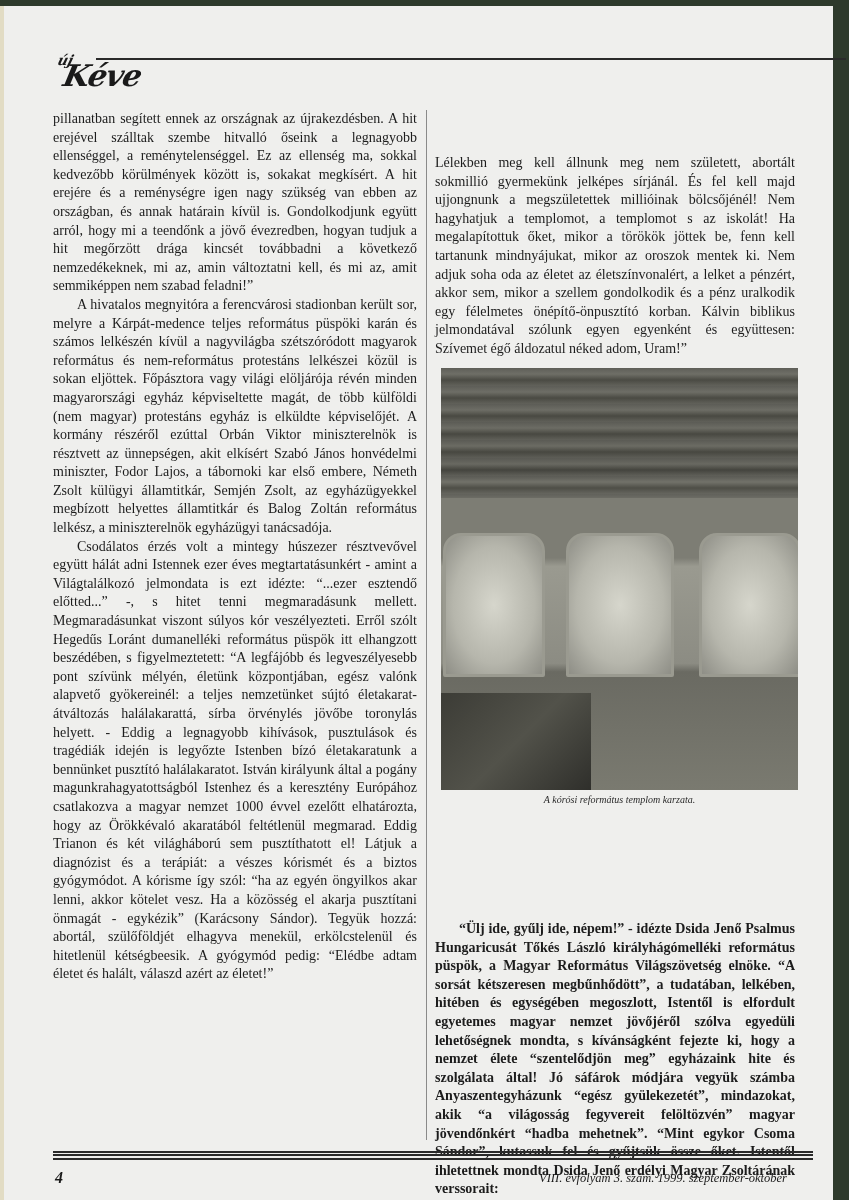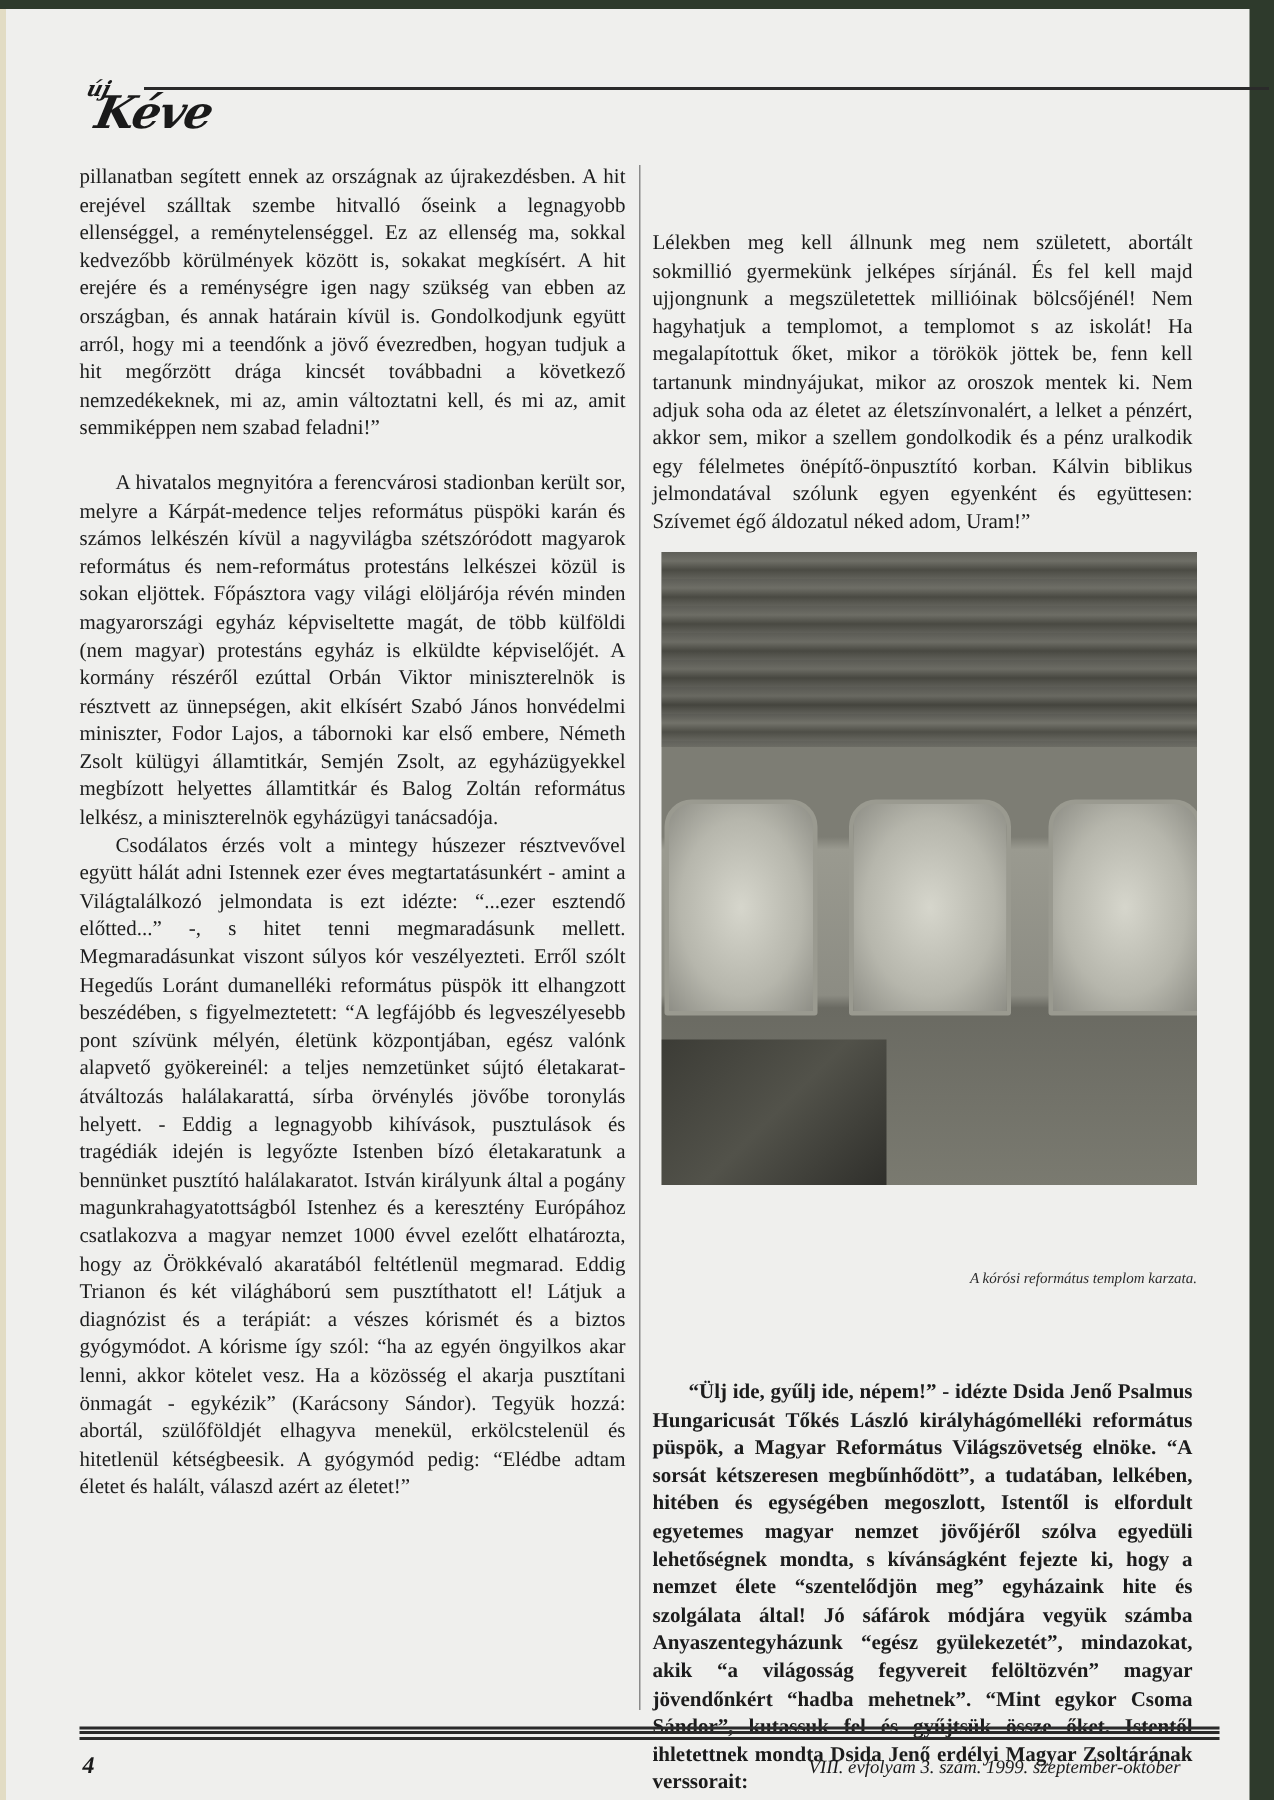--- a/index.html
+++ b/index.html
@@ -28,21 +28,21 @@
   .head-rule {
     position: absolute; left: 40px; top: 8px; width: 750px; height: 2px; background: #2a2a2a;
   }
   .col {
     position: absolute; top: 104px;
     font-size: 14px; line-height: 18.6px; color: #1c1c1c;
     text-align: justify;
   }
   .col p { margin: 0; }
   .col p.indent { text-indent: 24px; }
-  .col p.gap { margin-top: 18px; }
+  .col p.gap { }
   .col-left { left: 49px; width: 364px; }
   .col-right { left: 431px; width: 360px; margin-top: 44px; }
   .col-divider {
     position: absolute; left: 422px; top: 104px; width: 1px; height: 1030px; background: #8a8a8a;
   }
   .figure {
     position: absolute; left: 437px; top: 362px; width: 357px; height: 422px;
     background:
       linear-gradient(180deg, #6a6a62 0%, #4e4e48 20%, #3a3a36 24%, #5a5a54 26%, #7d7d74 27%, #7d7d74 45%, #9a9a90 47%, #8c8c83 70%, #6a6a62 72%, #7a7a70 100%);
     overflow: hidden;
@@ -59,21 +59,21 @@
   .figure .beam {
     position: absolute; left: 0; top: 0; width: 357px; height: 130px;
     background: repeating-linear-gradient(180deg, #5c5c56 0px, #707068 6px, #46463f 12px, #62625b 18px);
     opacity: 0.85;
   }
   .figure .floor {
     position: absolute; left: 0; top: 325px; width: 150px; height: 100px;
     background: linear-gradient(135deg, #3c3c36 0%, #52524a 50%, #2e2e2a 100%);
   }
   .caption {
-    position: absolute; left: 437px; top: 841px; width: 357px; text-align: right;
+    position: absolute; left: 437px; top: 788px; width: 357px; text-align: center;
     font-style: italic; font-size: 10px; color: #2a2a2a;
   }
   .col-right-2 { top: 870px; font-weight: bold; }
   .foot-rule {
     position: absolute; left: 49px; top: 1145px; width: 760px; height: 9px;
     border-top: 2px solid #2a2a2a; border-bottom: 2px solid #2a2a2a;
     box-sizing: border-box;
   }
   .foot-rule::after {
     content: ""; position: absolute; left: 0; top: 1px; width: 100%; height: 2px; background: #2a2a2a;

